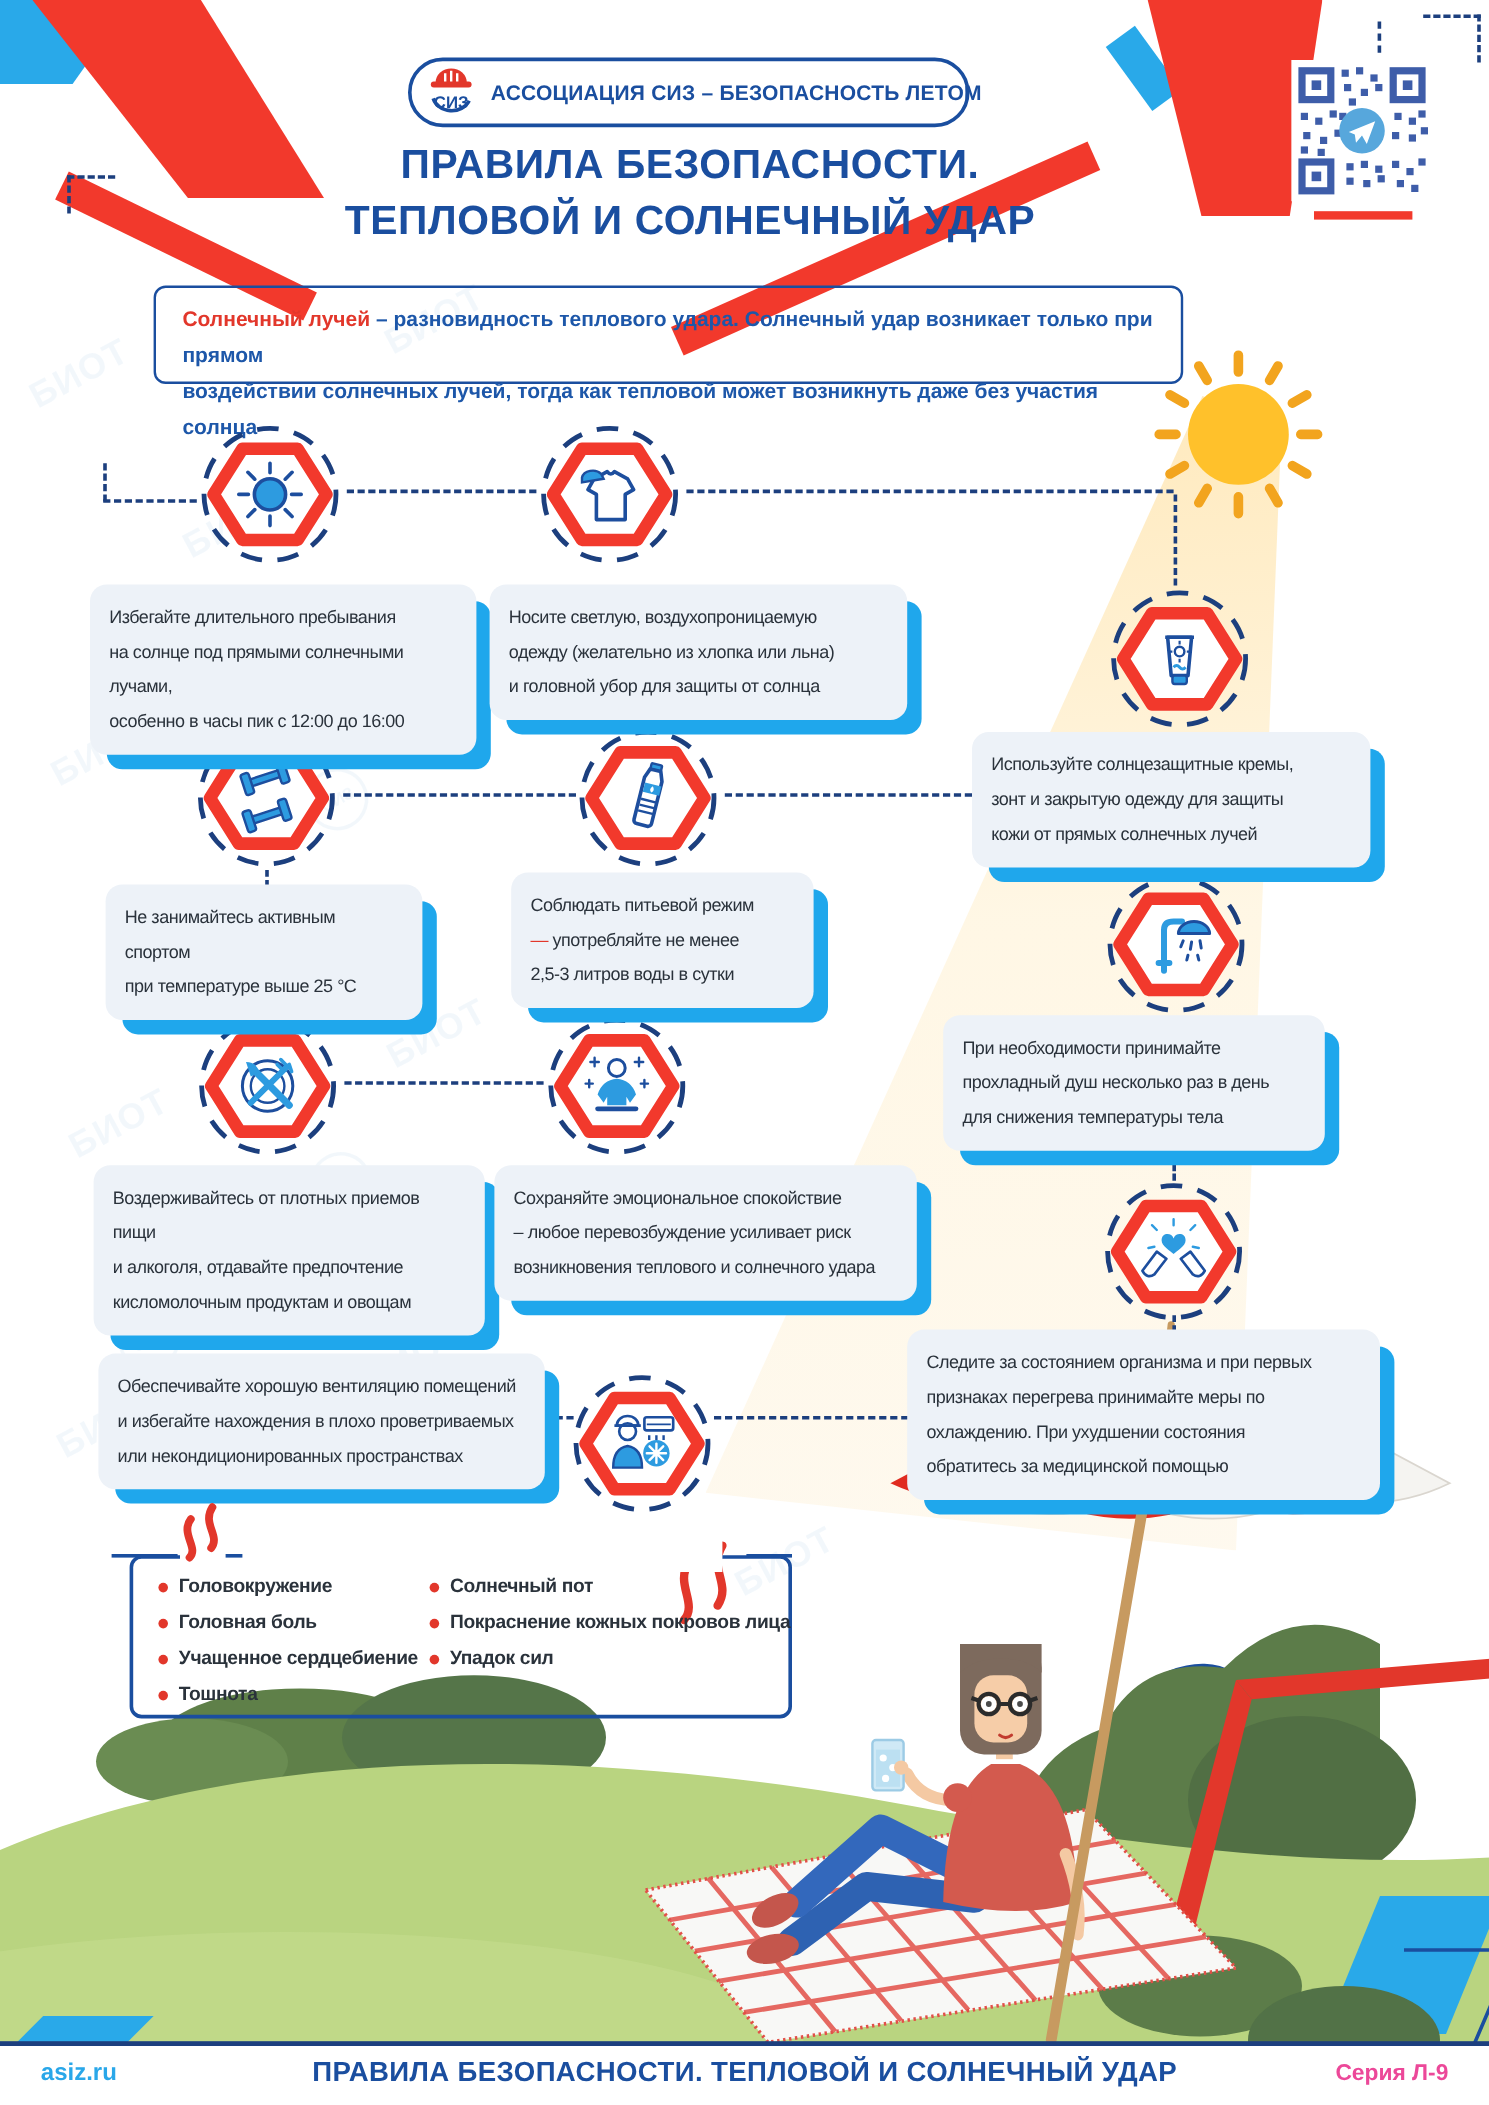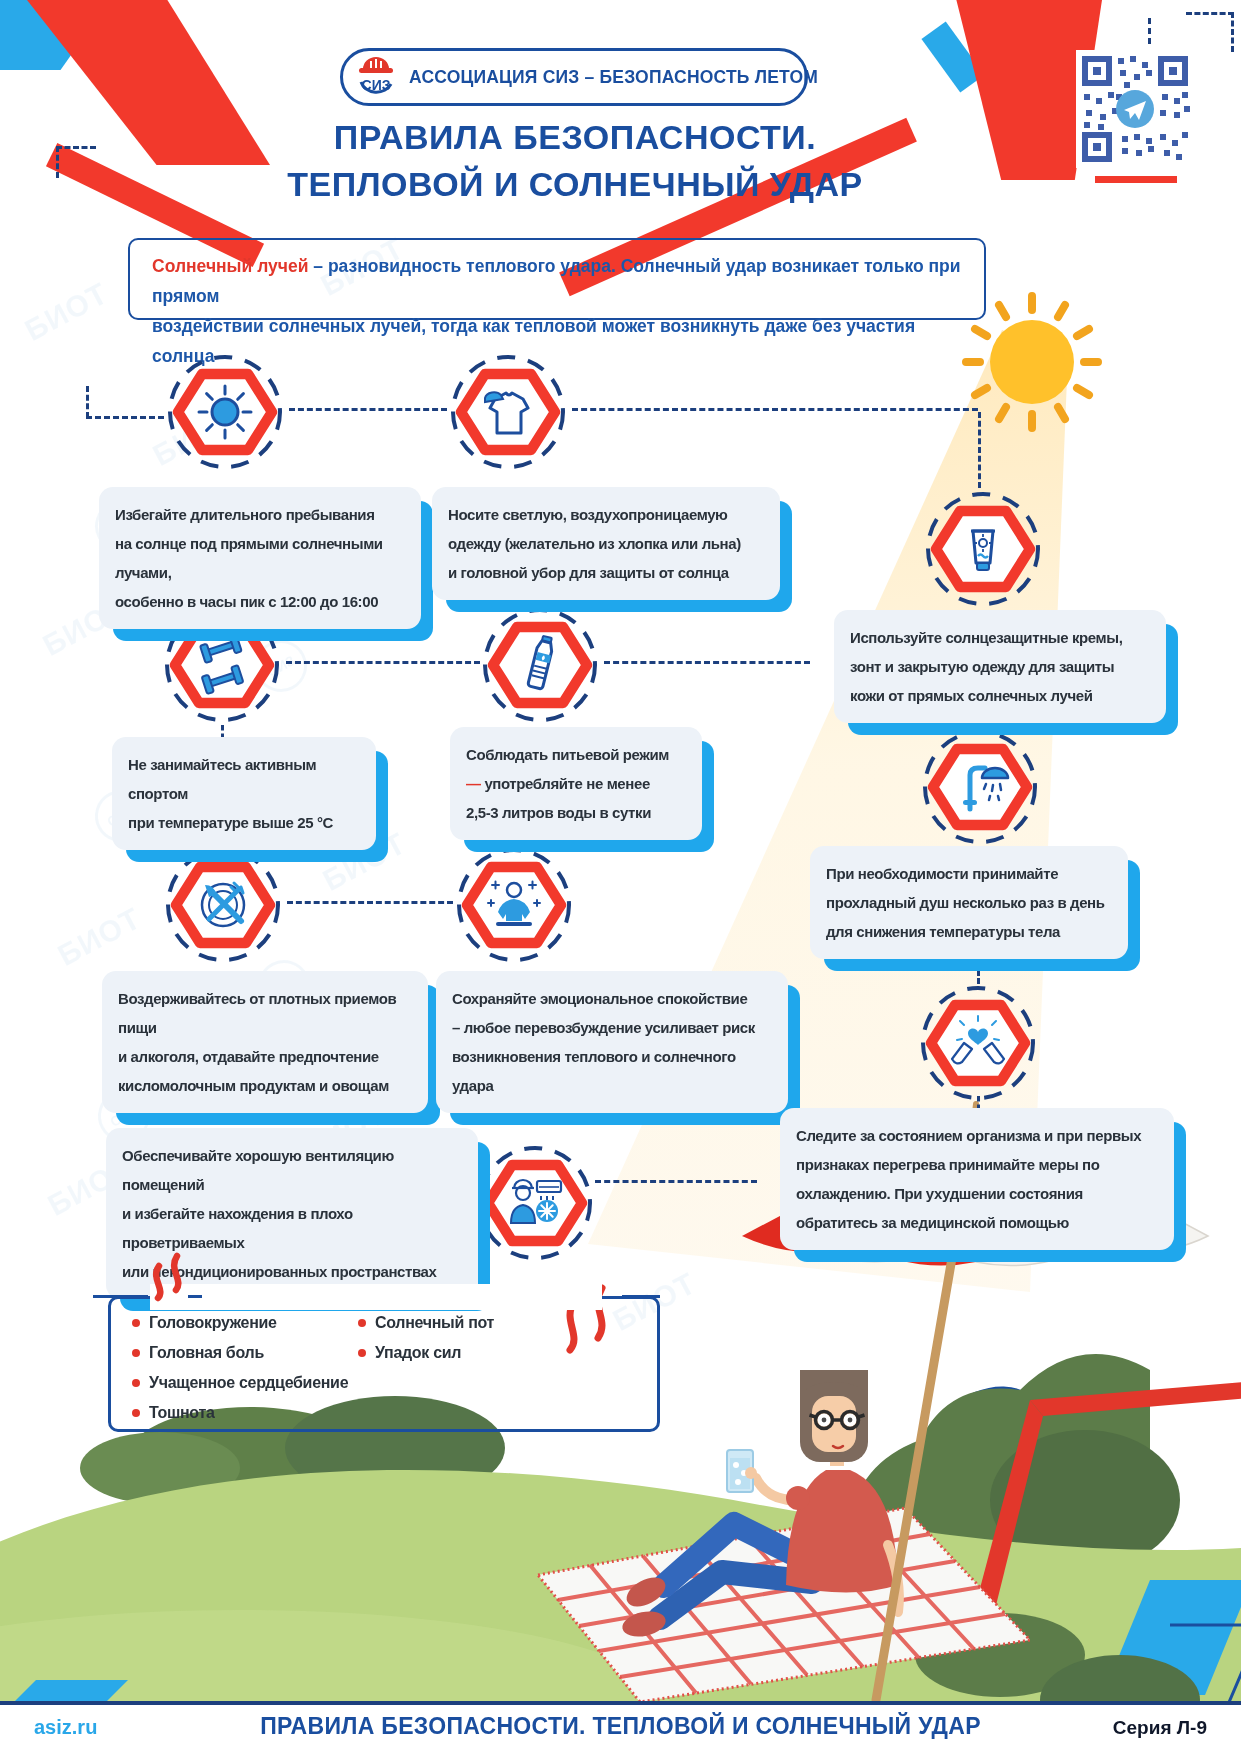--- a/index.html
+++ b/index.html
@@ -28,22 +28,22 @@
         color:#1A4E9F;font-weight:bold;font-size:34px;line-height:47px;letter-spacing:.5px;}
   .qr{position:absolute;left:1076px;top:50px;z-index:3;}
   .qr-underline{position:absolute;left:1095px;top:176px;width:82px;height:7px;background:#F2392C;z-index:3;}
   
   .intro{position:absolute;left:128px;top:238px;width:858px;height:82px;box-sizing:border-box;
         border:2.5px solid #1A4E9F;border-radius:10px;padding:11px 22px;z-index:3;
         color:#1D57A9;font-weight:bold;font-size:17.5px;line-height:30px;white-space:pre-line;}
   .intro .hl{color:#E2372B;}
   
   .tip{position:absolute;background:#EDF2F8;border-radius:14px;padding:13px 16px;box-sizing:border-box;
-       color:#2A323B;font-weight:bold;font-size:15px;line-height:29px;letter-spacing:-.4px;
-       white-space:pre-line;z-index:4;box-shadow:13px 13px 0 -1px #1FA7EC;margin-left:24px;}
+       color:#2A323B;font-weight:normal;font-size:15px;line-height:29px;letter-spacing:-.4px;
+       white-space:pre-line;z-index:4;box-shadow:13px 13px 0 -1px #1FA7EC;}
   .red-dash{color:#E2372B;}
   
   .node{position:absolute;width:120px;height:120px;z-index:4;}
   .node svg{display:block;}
   
   .signs-box{position:absolute;left:108px;top:1296px;width:552px;height:136px;box-sizing:border-box;
        border:3px solid #1A4E9F;border-radius:10px;z-index:4;}
   .signs-cover{position:absolute;left:150px;top:1284px;width:452px;height:26px;background:#fff;z-index:4;}
   .signs-title{position:absolute;left:206px;top:1276px;z-index:5;color:#1A4E9F;font-weight:bold;font-size:19px;}
   .signs-rule{position:absolute;border-top:3px solid #1A4E9F;z-index:5;}
@@ -51,21 +51,21 @@
   .sign-item{display:flex;align-items:center;}
   .dot{width:8px;height:8px;border-radius:50%;background:#E2372B;margin-right:9px;flex:0 0 auto;}
   .steam{position:absolute;z-index:6;}
   
   .illustration{position:absolute;left:0;top:1095px;z-index:2;}
   
   .footer-line{position:absolute;left:0;top:1701px;width:1241px;height:3.5px;background:#1C3F7E;z-index:5;}
   .footer-site{position:absolute;left:34px;top:1716px;color:#29A7E9;font-weight:bold;font-size:20px;z-index:5;}
   .footer-title{position:absolute;left:0;top:1713px;width:1241px;text-align:center;color:#1A4E9F;
        font-weight:bold;font-size:23px;z-index:5;letter-spacing:.3px;}
-  .footer-series{position:absolute;right:34px;top:1717px;color:#0f172a;font-weight:bold;font-size:19px;z-index:5;}
+  .footer-series{position:absolute;right:34px;top:1717px;color:#ec4899;font-weight:bold;font-size:19px;z-index:5;}
 </style>
 </head>
 <body>
 
 <div id="poster">
 
   <span class="wm wm-t" style="left:22px;top:295px">БИОТ</span>
   <span class="wm wm-t" style="left:318px;top:250px">БИОТ</span>
   <span class="wm wm-t" style="left:150px;top:420px">БИОТ</span>
   <span class="wm wm-t" style="left:40px;top:610px">БИОТ</span>
@@ -410,20 +410,24 @@
         <span>Тошнота</span>
       </div>
   </div>
   <div class="sign-col" style="left:358px;top:1308px">
     <div class="sign-item">
         <span class="dot"></span>
         <span>Солнечный пот</span>
       </div>
     <div class="sign-item">
         <span class="dot"></span>
+        <span>Покраснение кожных покровов лица</span>
+      </div>
+    <div class="sign-item">
+        <span class="dot"></span>
         <span>Упадок сил</span>
       </div>
   </div>
 
   <div class="illustration">
     <svg width="1241" height="609" viewBox="0 1095 1241 609">
 
       <path d="M945,1412 C985,1378 1030,1382 1040,1412 C1046,1432 1030,1452 1005,1455" fill="none" stroke="#1A4E9F" stroke-width="3"></path>
 
       <ellipse cx="250" cy="1455" rx="120" ry="48" fill="#5F8049"></ellipse>

